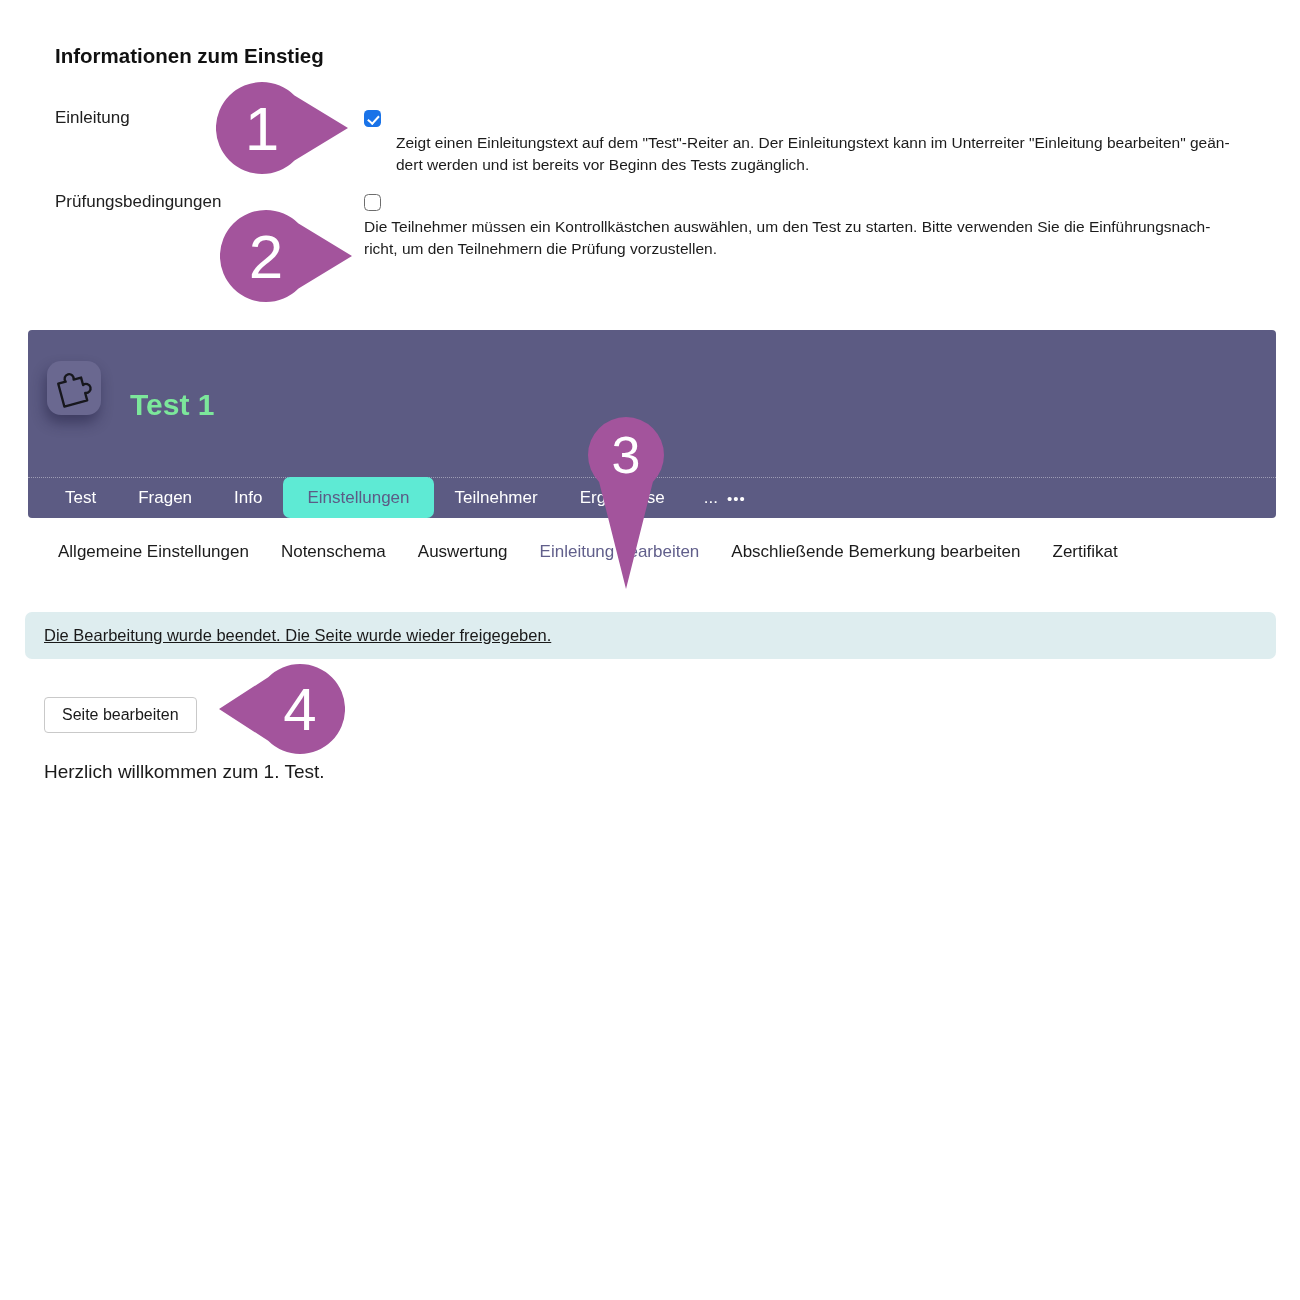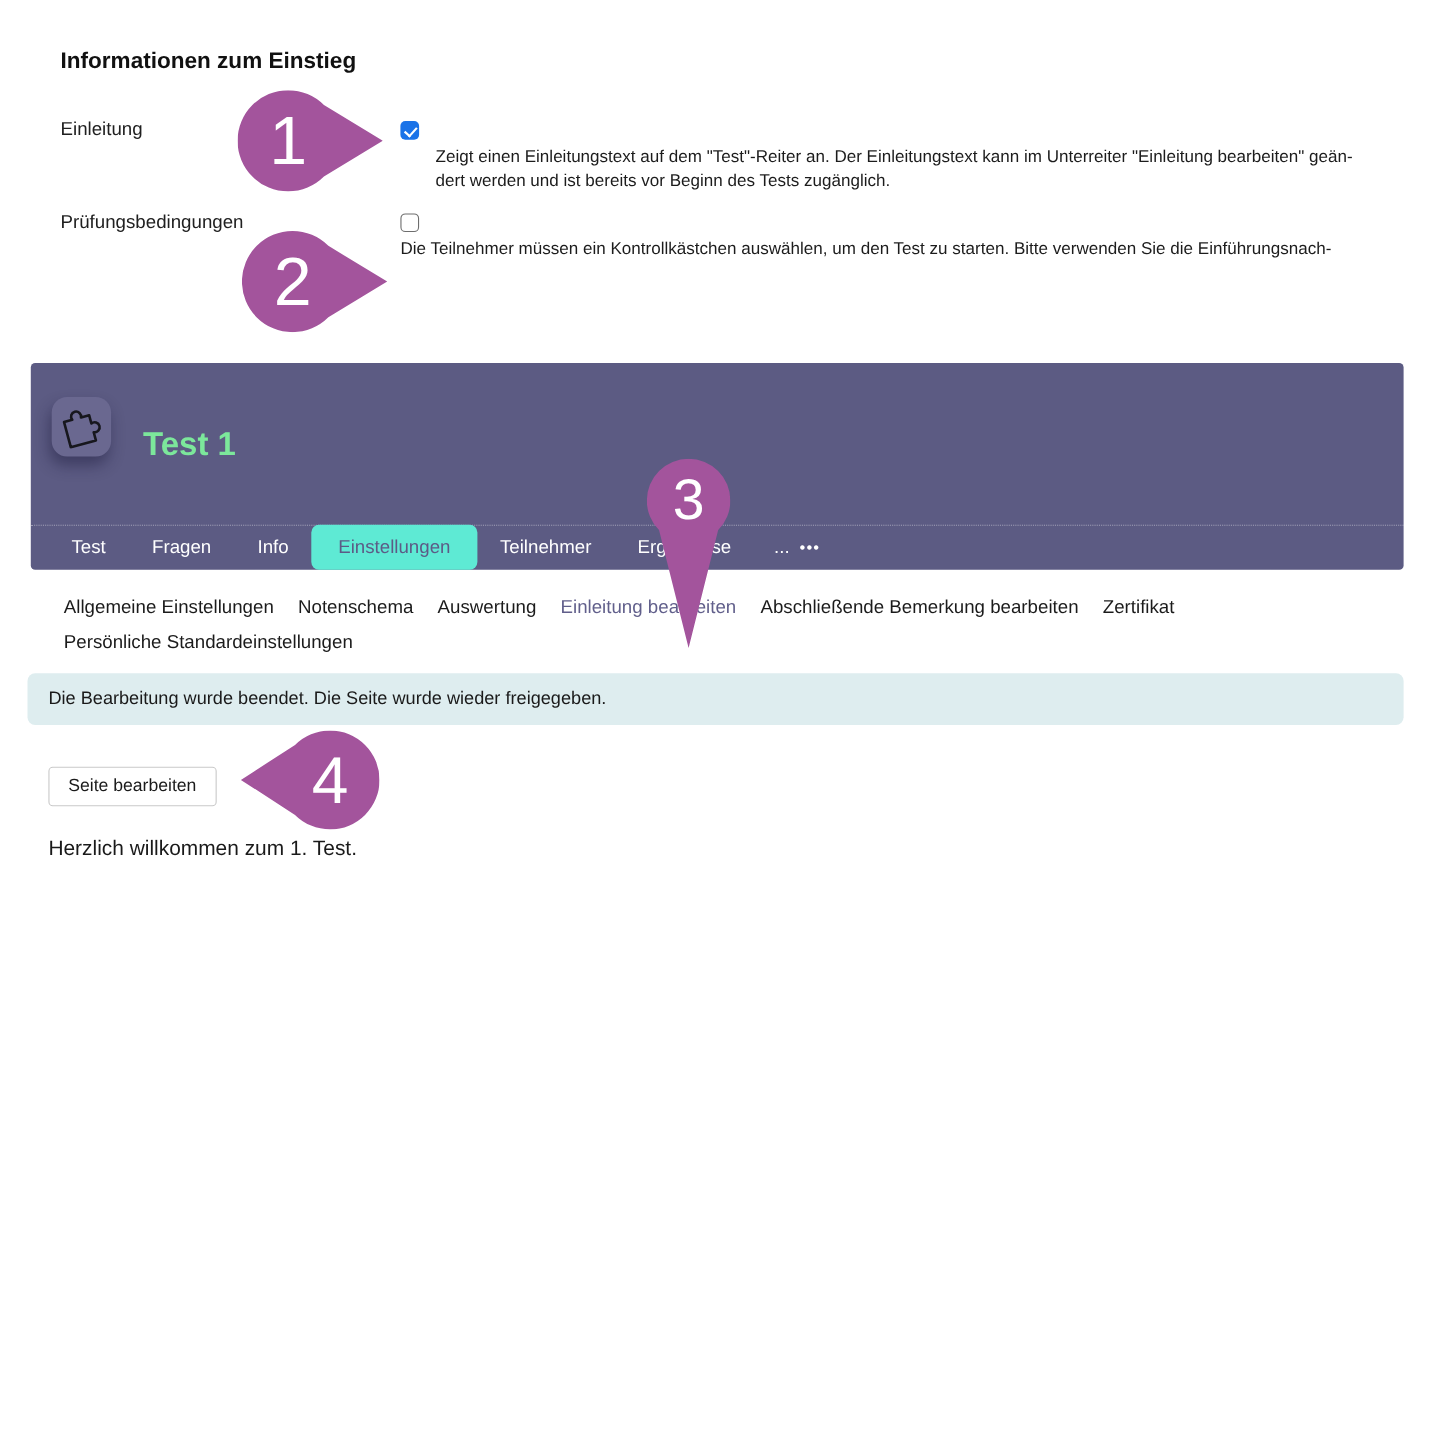--- a/index.html
+++ b/index.html
@@ -31,27 +31,27 @@
   .tabrow { position:absolute; left:0; right:0; bottom:0; height:41px;
             border-top:1px dotted rgba(255,255,255,0.4);
             display:flex; align-items:stretch; padding-left:16px; font-size:17px; color:#fff; }
   .tab { display:flex; align-items:center; padding:0 21px; }
   .tab.active { background:#5eead4; color:#5c5b86; border-radius:7px; margin-top:-1px; padding:0 24px;text-align:center; }
   .tab.more { padding:0 18px; }
   .tab.more .dots { margin-left:9px; font-size:15px; letter-spacing:1px; }
 
   
   .subnav { left:58px; top:536px; width:1120px; display:flex; flex-wrap:wrap;
-            column-gap:22px; line-height:32px; font-size:17px; color:#1b1b1b; }
+            column-gap:32px; line-height:32px; font-size:17px; color:#1b1b1b; }
   .subnav .subtab { white-space:nowrap; }
   .subnav .subtab.active { color:#615f8b; }
 
   
   .msg-bar { left:25px; top:612px; width:1251px; height:47px; background:#deedef; border-radius:7px;
-             display:flex; align-items:center; padding-left:19px; font-size:16.5px; color:#1a1a1a; }
+             display:flex; align-items:center; padding-left:19px; font-size:16.5px; color:#1a1a1a;text-decoration:underline; }
 
   
   .edit-btn { left:44px; top:697px; height:36px; padding:0 17px; background:#fff;
               border:1px solid #c9c9c9; border-radius:4px; font-size:16px; color:#1a1a1a;
               font-family:inherit; display:flex; align-items:center; }
   .welcome { left:44px; top:761px; font-size:19px; color:#1a1a1a; }
 
   
   .marker { z-index:10; }
   .marker svg { display:block; }
@@ -75,20 +75,21 @@
 <span class="checkbox cb-1"></span>
 <div class="abs desc desc-1">
   <div>Zeigt einen Einleitungstext auf dem "Test"-Reiter an. Der Einleitungstext kann im Unterreiter "Einleitung bearbeiten" geän-</div>
   <div>dert werden und ist bereits vor Beginn des Tests zugänglich.</div>
 </div>
 
 <span class="abs field-label lbl-2">Prüfungsbedingungen</span>
 <span class="checkbox cb-2"></span>
 <div class="abs desc desc-2">
   <div>Die Teilnehmer müssen ein Kontrollkästchen auswählen, um den Test zu starten. Bitte verwenden Sie die Einführungsnach-</div>
+  <div>richt, um den Teilnehmern die Prüfung vorzustellen.</div>
 </div>
 
 <div class="abs obj-header">
   <div class="icon-tile">
     <svg width="40" height="40" viewBox="0 0 44 44">
       <path d="M7 13 h8.5 a5 5 0 1 1 9 0 h8.5 v8.5 a5 5 0 1 1 0 9 v8.5 h-26 z" fill="none" stroke="#17171d" stroke-width="2.6" stroke-linejoin="round" stroke-linecap="round" transform="rotate(-15 22 24)"></path>
     </svg>
   </div>
   <span class="obj-title">Test 1</span>
 
@@ -106,21 +107,20 @@
   </nav>
 </div>
 
 <nav class="abs subnav">
   <span class="subtab">Allgemeine Einstellungen</span>
   <span class="subtab">Notenschema</span>
   <span class="subtab">Auswertung</span>
   <span class="subtab active">Einleitung bearbeiten</span>
   <span class="subtab">Abschließende Bemerkung bearbeiten</span>
   <span class="subtab">Zertifikat</span>
-  <span class="subtab">Persönliche Standardeinstellungen</span>
 </nav>
 
 <div class="abs msg-bar">
   <span>Die Bearbeitung wurde beendet. Die Seite wurde wieder freigegeben.</span>
 </div>
 
 <button class="abs edit-btn">Seite bearbeiten</button>
 <div class="abs welcome">Herzlich willkommen zum 1. Test.</div>
 
 <div class="abs marker m1">

